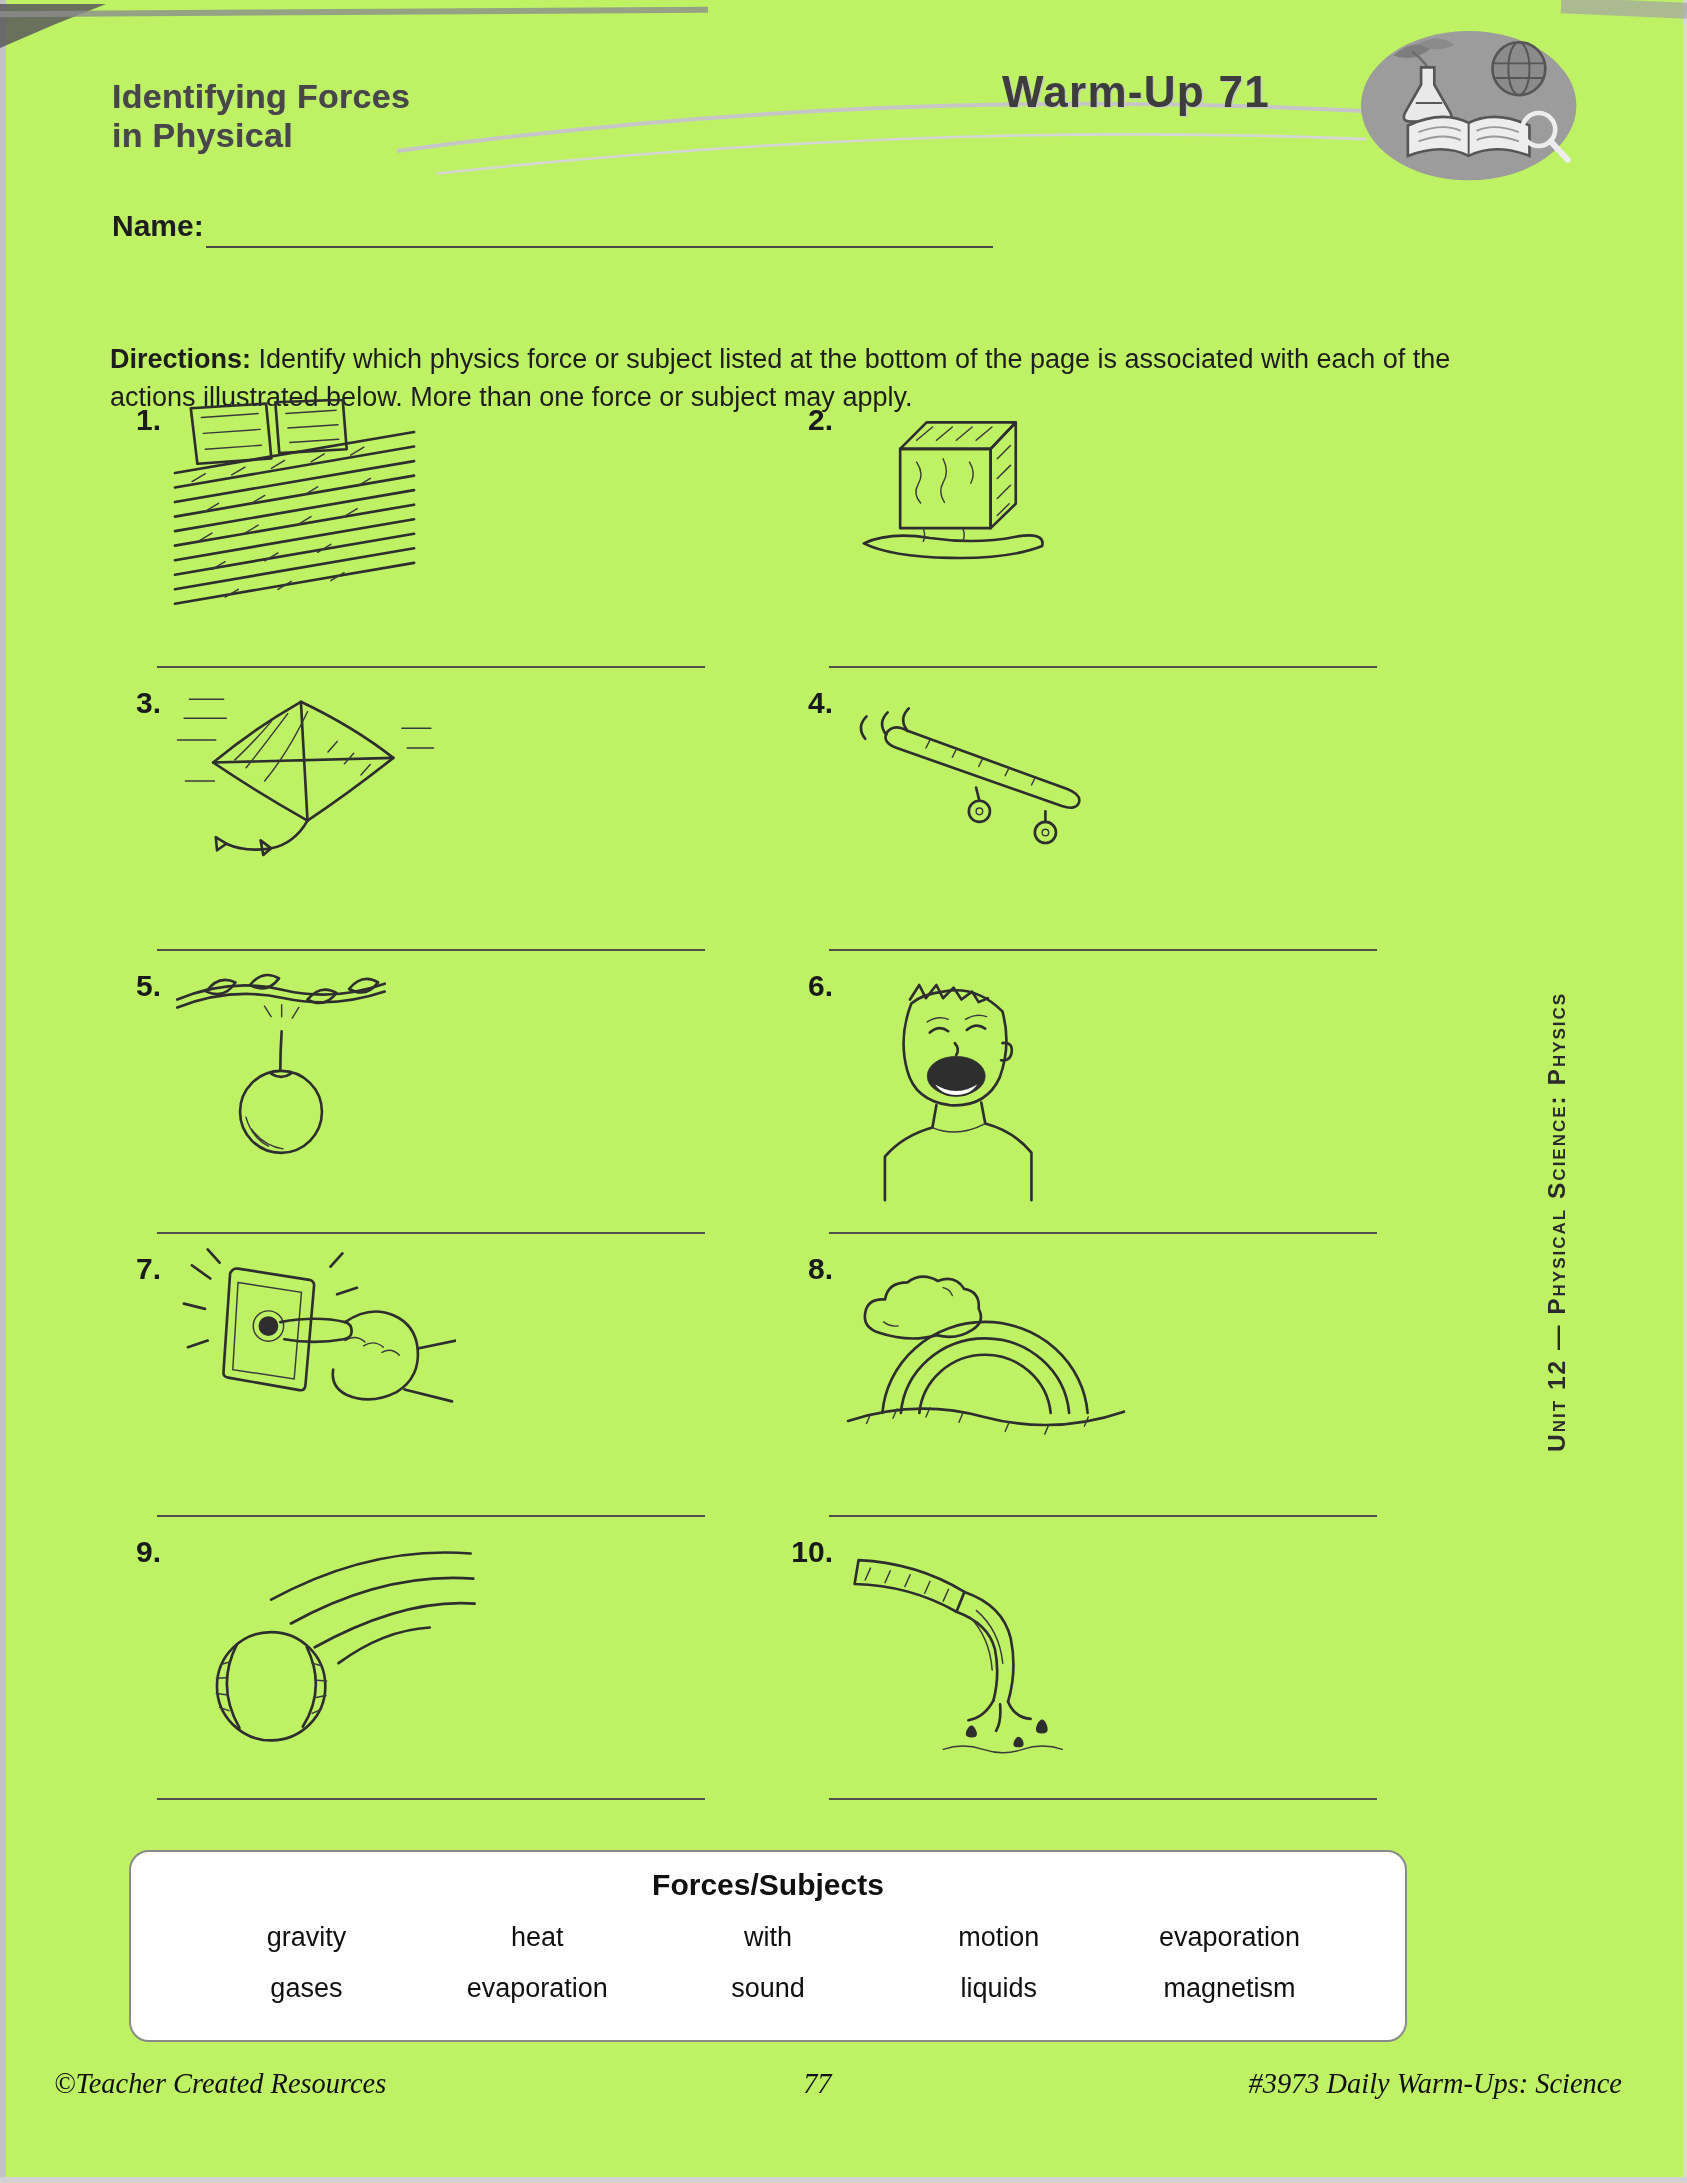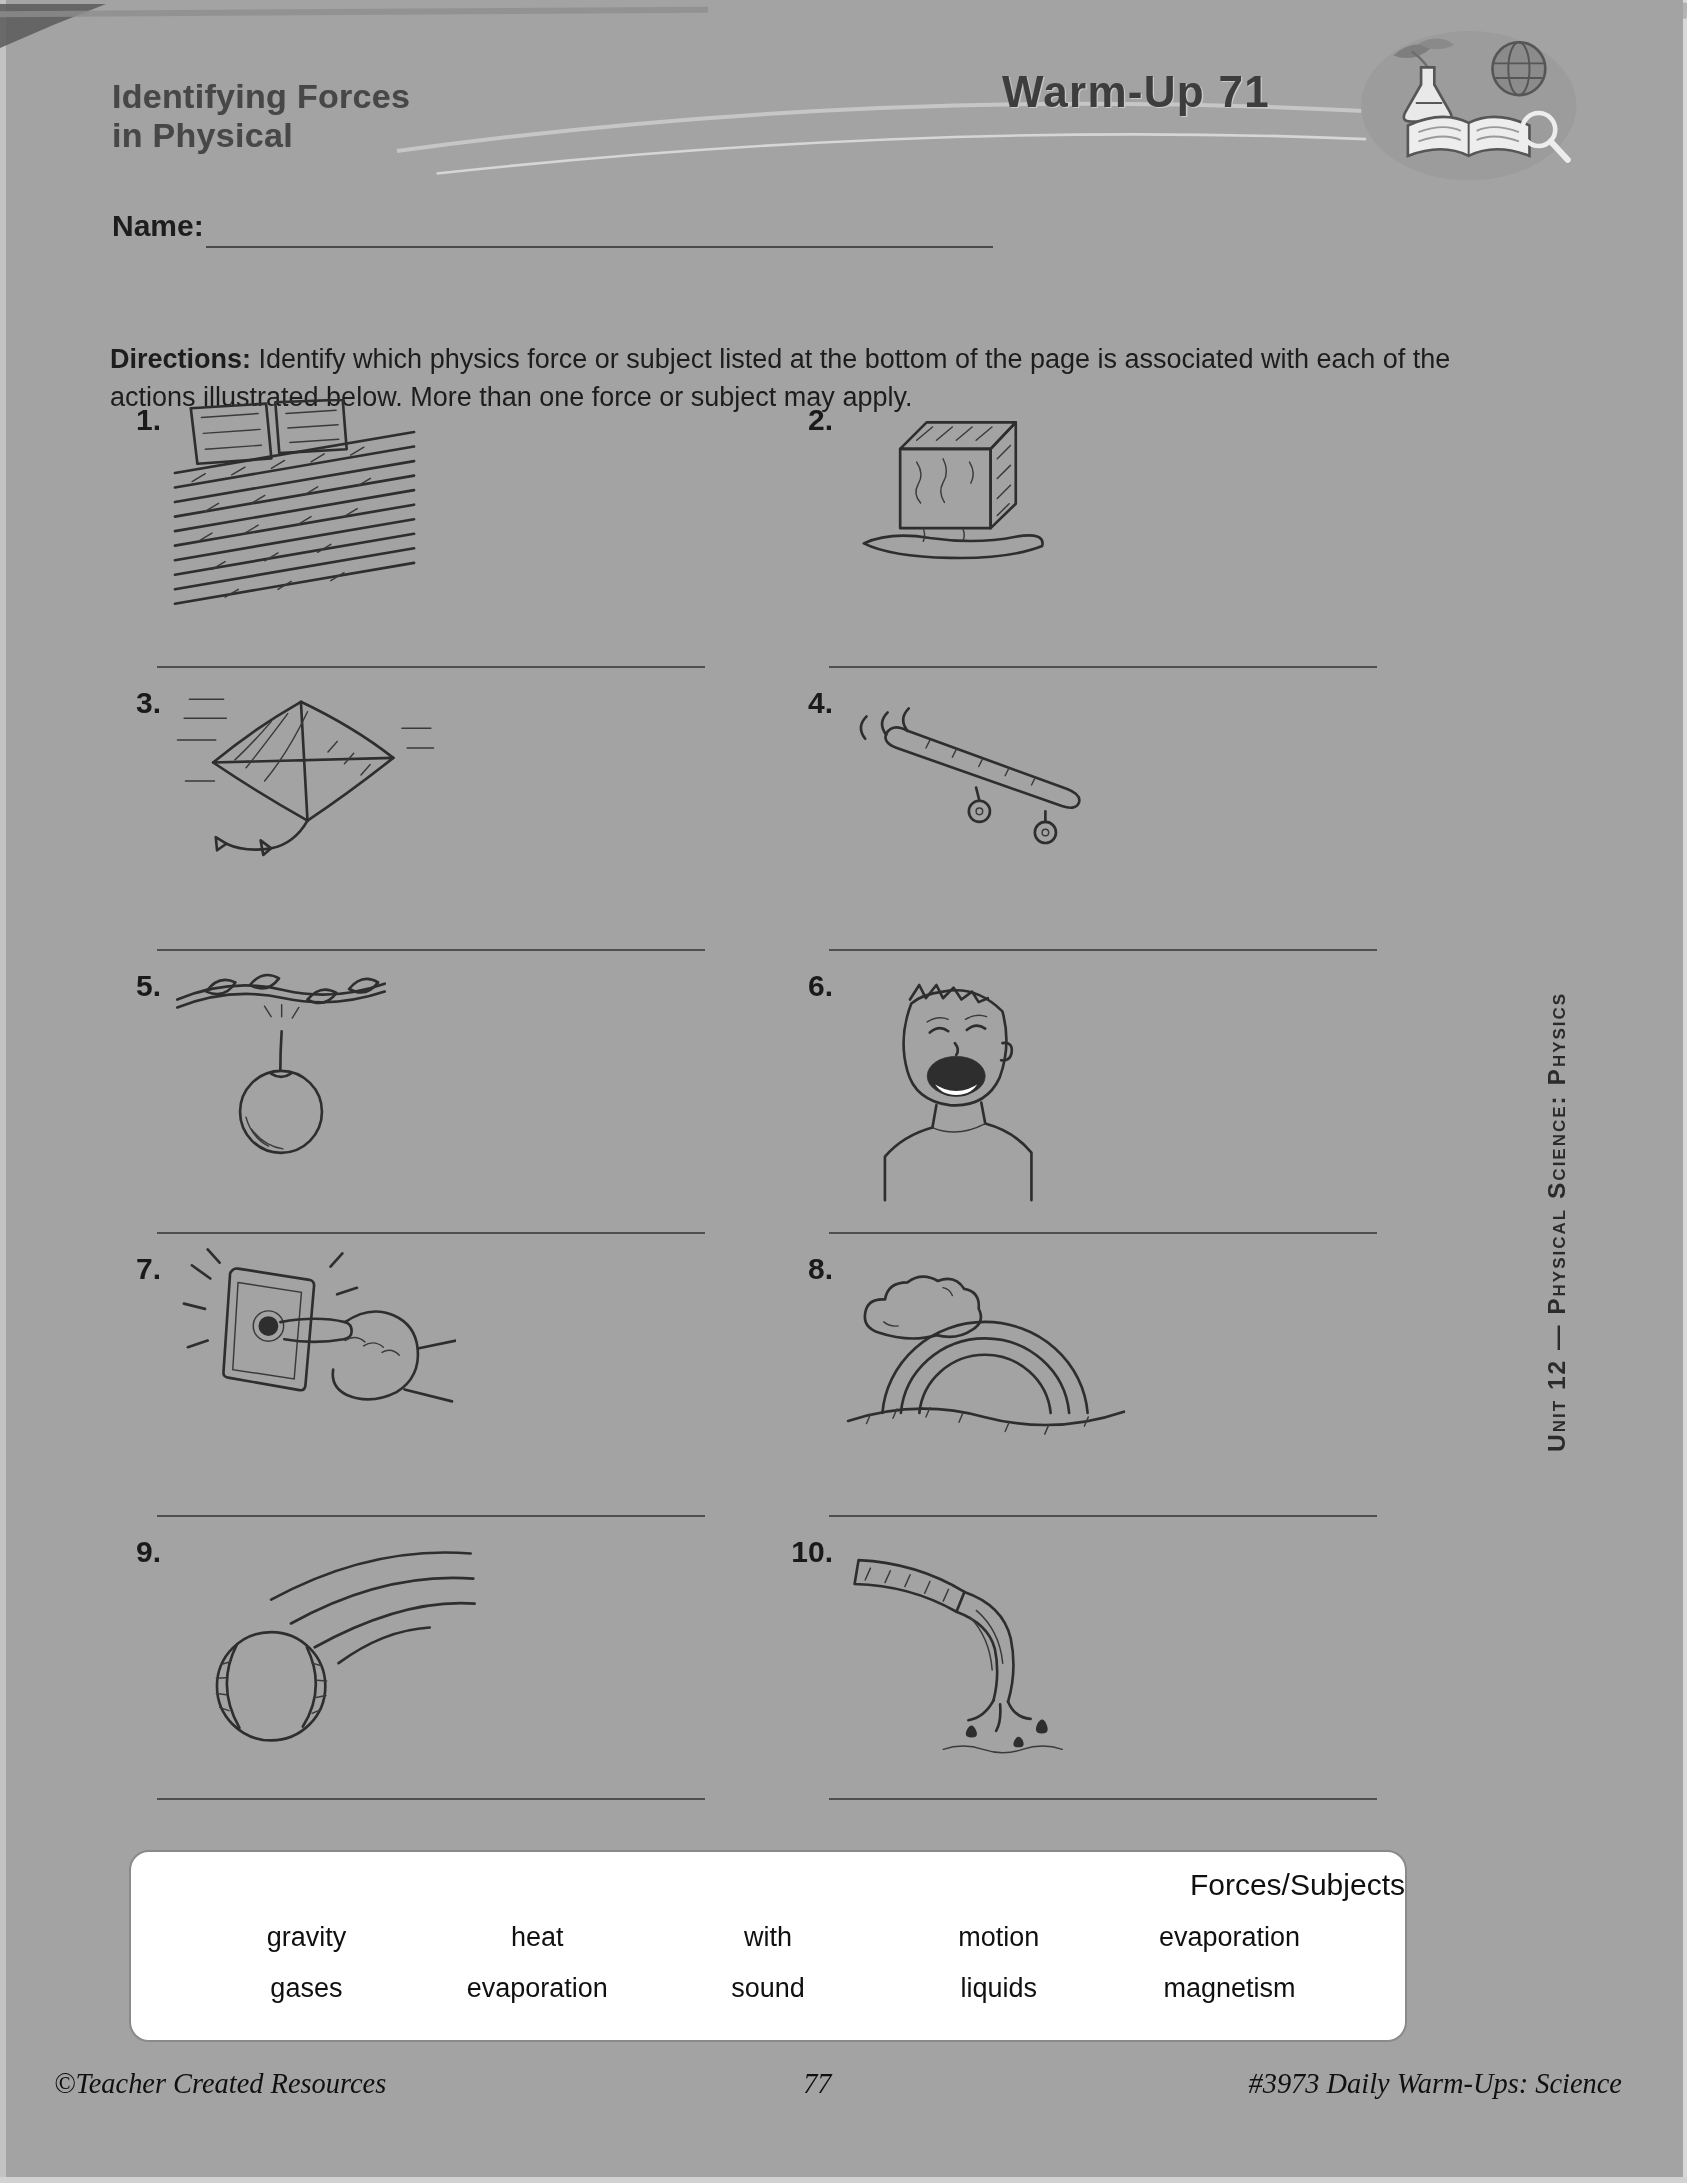--- a/index.html
+++ b/index.html
@@ -1,16 +1,16 @@
 <!DOCTYPE html>
 <html style="font-size:10.6px"><head>
 <meta charset="utf-8">
 <style>
   html,body{margin:0;padding:0;background:#e9e9e9;}
-  .page{position:relative;width:1687px;height:2183px;background:#a3a3a3;
+  .page{position:relative;width:1687px;height:2183px;background:#bef264;
         font-family:"Liberation Sans",sans-serif;color:#222;overflow:hidden;}
 
   
   .edge-left{position:absolute;left:0;top:0;bottom:0;width:6px;background:#c3c3c3;}
   .edge-right{position:absolute;right:0;top:0;bottom:0;width:4px;background:#d9d9d9;}
   .edge-bottom{position:absolute;bottom:0;left:0;width:100%;height:6px;background:#d2d2d2;}
   .corner-smudge{position:absolute;top:4px;left:0;width:106px;height:44px;background:#5a5a5a;
         clip-path:polygon(0 0,100% 0,52% 46%,0 100%);opacity:.85;}
   .top-band{position:absolute;top:9.3px;left:0;width:708px;height:6px;background:#8d8d8d;
         transform:rotate(-0.35deg);opacity:.8;}
@@ -42,21 +42,21 @@
   .sk{stroke:#2e2e2e;fill:none;stroke-width:4;stroke-linecap:round;stroke-linejoin:round;}
   .h{stroke:#3a3a3a;fill:none;stroke-width:2.2;stroke-linecap:round;}
   .fd{fill:#2e2e2e;stroke:none;}
 
   .unit-vertical{position:absolute;top:890px;right:116px;height:562px;writing-mode:vertical-rl;
         transform:rotate(180deg);font-size:24.5px;font-weight:700;font-variant-caps:small-caps;
         letter-spacing:2px;color:#2b2b2b;white-space:nowrap;}
 
   .forces-box{position:absolute;left:129px;top:1850px;width:1274px;height:188px;border:2.6px solid #8a8a8a;
         border-radius:20px;background:#fff;}
-  .forces-title{text-align:right;font-size:30px;font-weight:400;margin-top:16px;color:#101010;}
+  .forces-title{text-align:center;font-size:30px;font-weight:700;margin-top:16px;color:#101010;}
   .forces-row{display:grid;grid-template-columns:repeat(5,1fr);padding:0 60px;margin-top:20px;
         font-size:27px;text-align:center;color:#101010;}
 
   .footer{position:absolute;left:54px;right:65px;top:2068px;display:flex;justify-content:space-between;
         align-items:flex-start;font-family:"Liberation Serif",serif;font-style:italic;font-size:28.4px;color:#101010;}
 </style>
 </head>
 <body>
 
 <div class="page">

